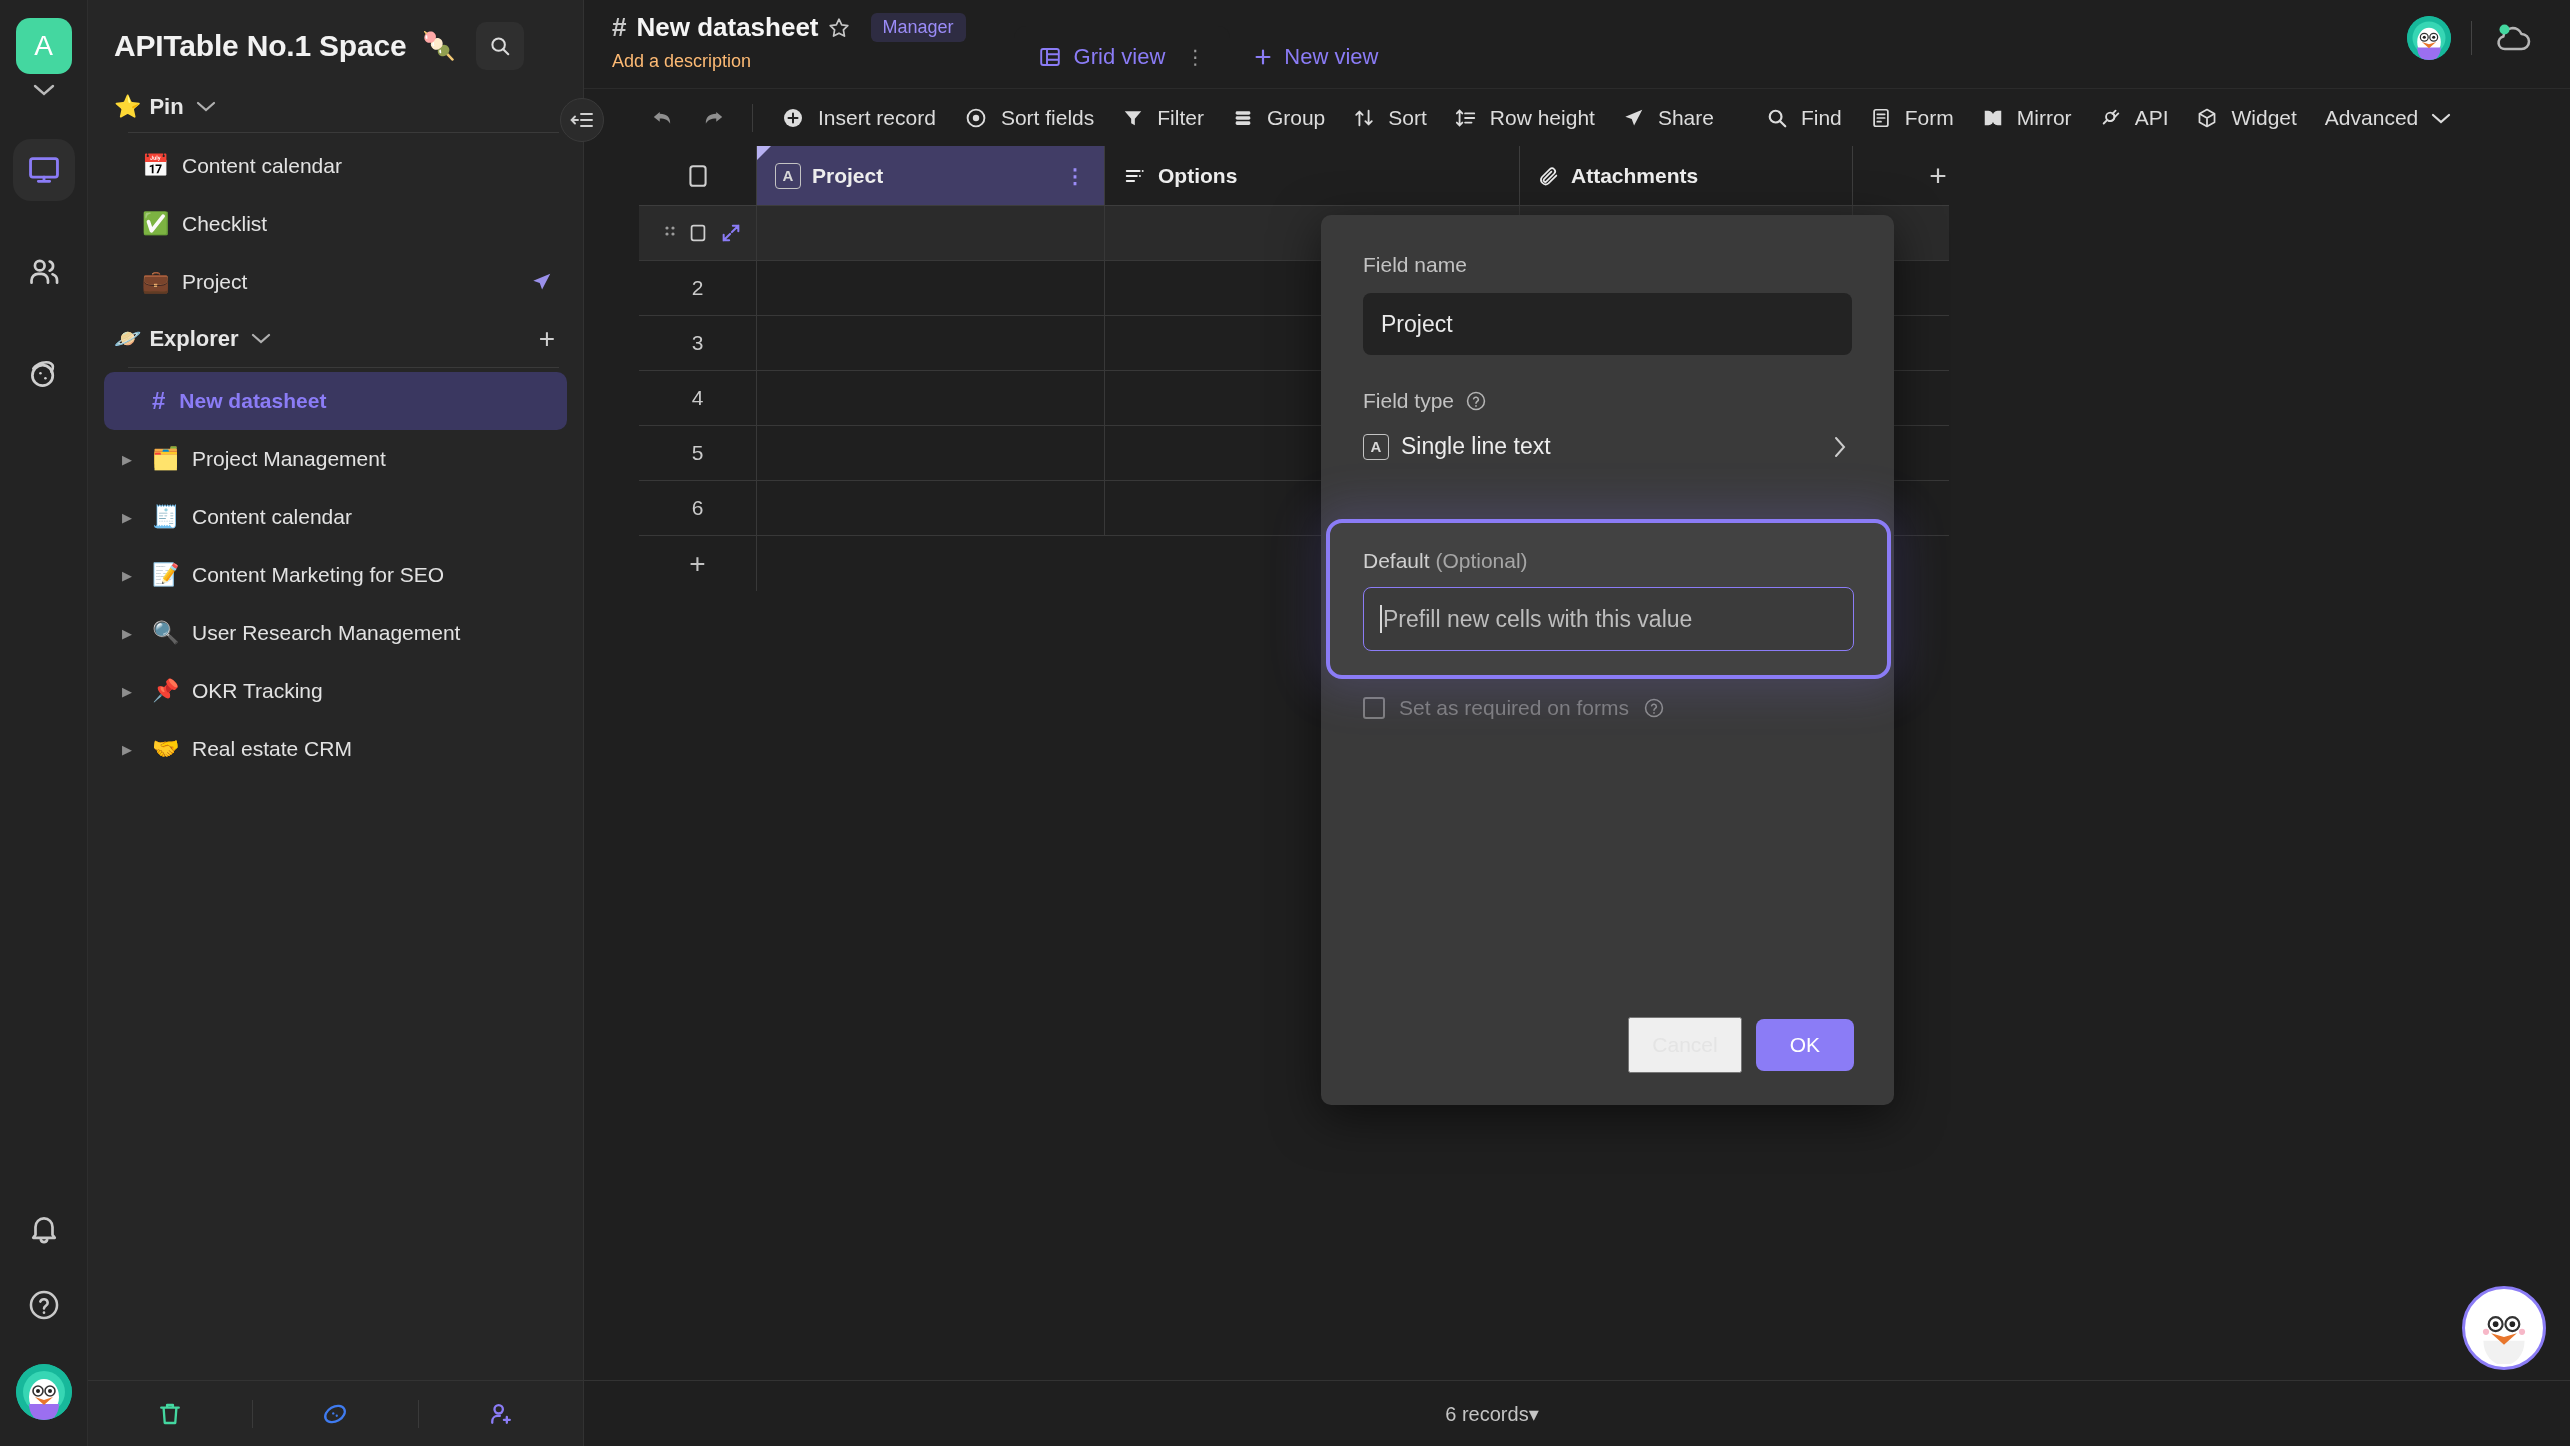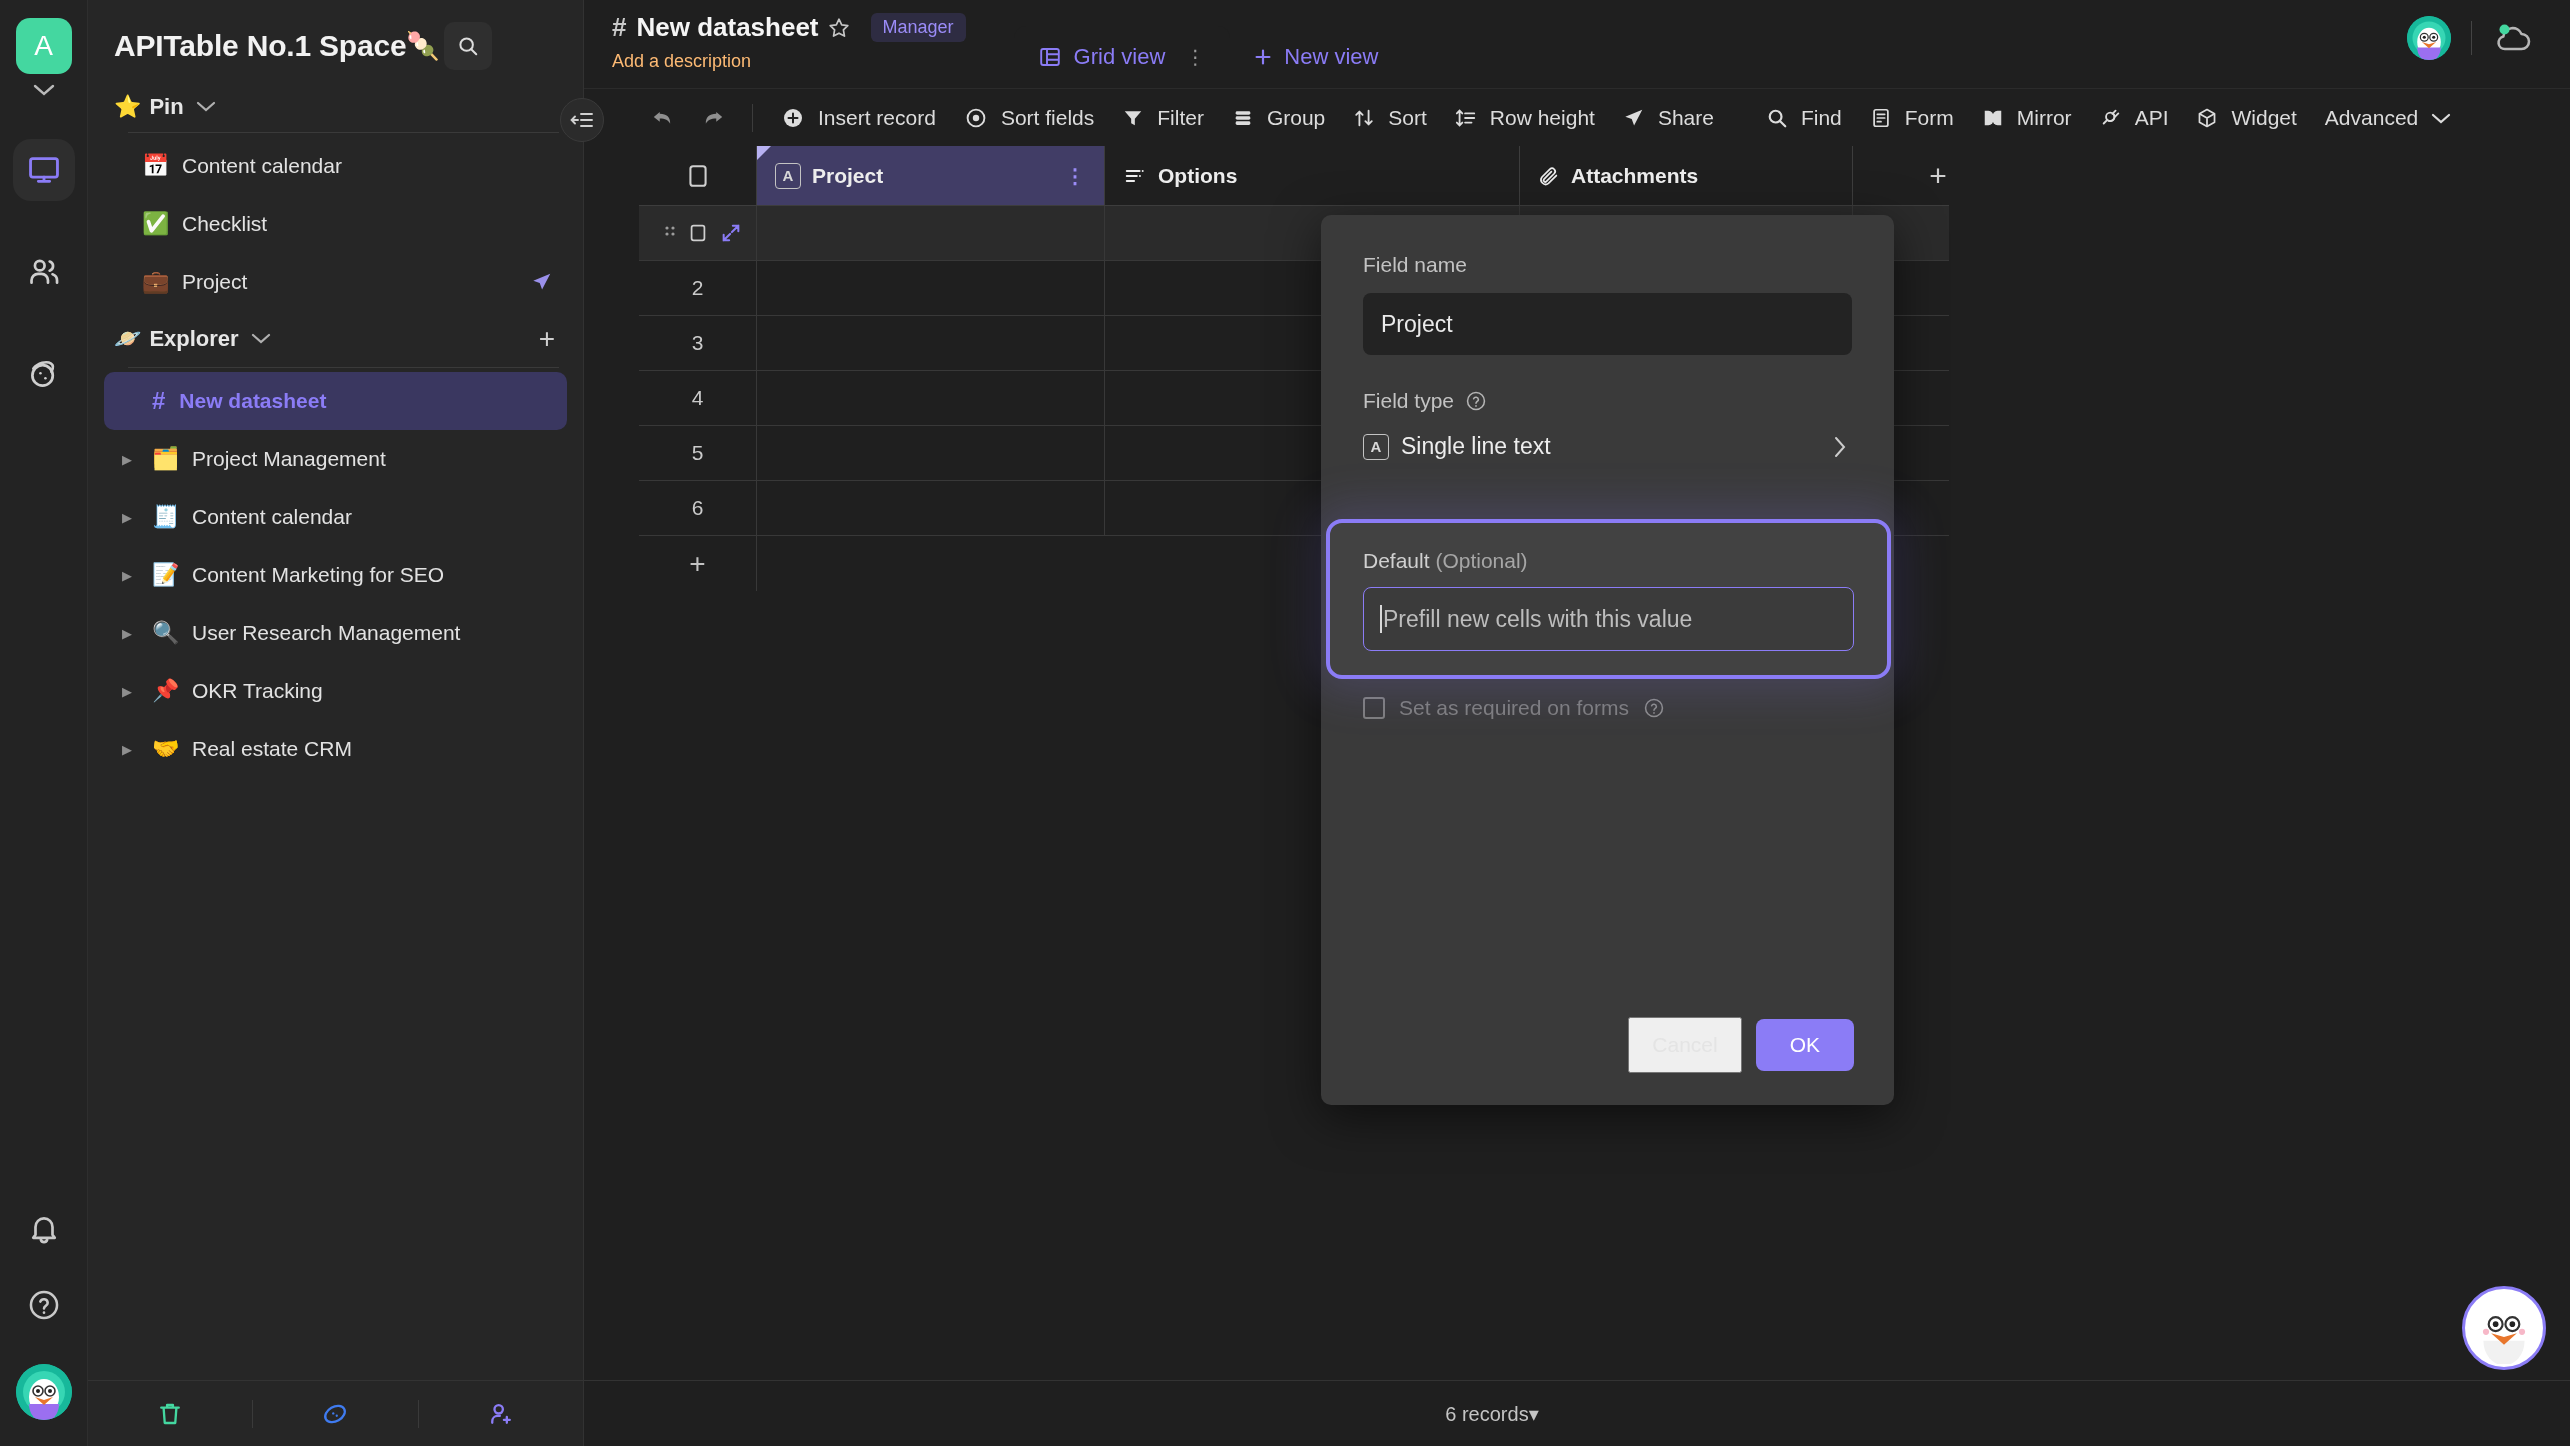--- a/index.html
+++ b/index.html
@@ -46,21 +46,21 @@
 
   
   .sidebar {
     width: 496px; flex: 0 0 496px; height: 100%;
     background: #262626;
     border-right: 1px solid #323232;
     display: flex; flex-direction: column;
     position: relative;
   }
   .sb-head {
-    display: flex; align-items: center; gap: 0;
+    display: flex; align-items: center; gap: 16px;
     padding: 22px 26px 12px 26px;
   }
   .sb-title {
     font-size: 30px; font-weight: bold; color: #f2f2f2;
     letter-spacing: -0.2px; white-space: nowrap;
   }
   .sb-emoji { font-size: 27px; line-height: 1; }
   .sb-search {
     width: 48px; height: 48px; border-radius: 10px; background: #2f2f2f;
     display: flex; align-items: center; justify-content: center;

